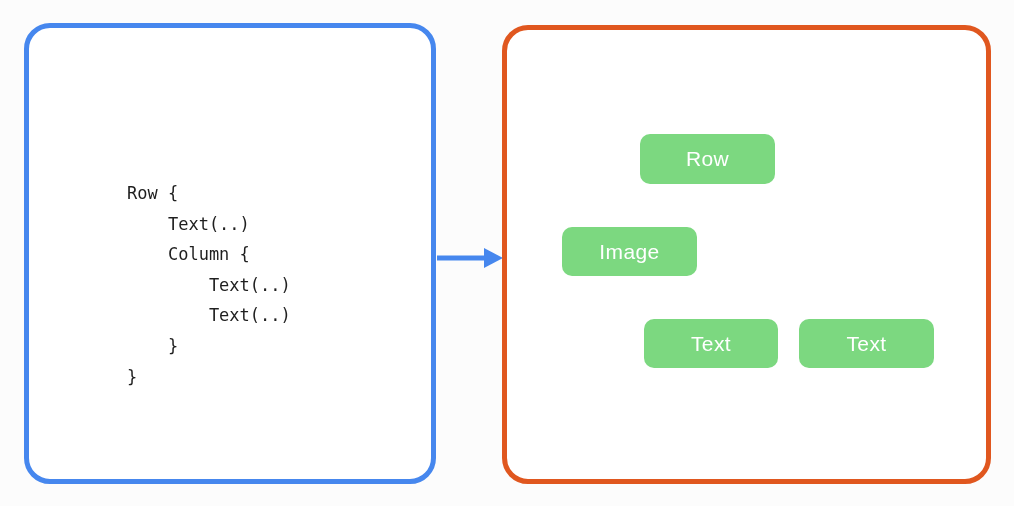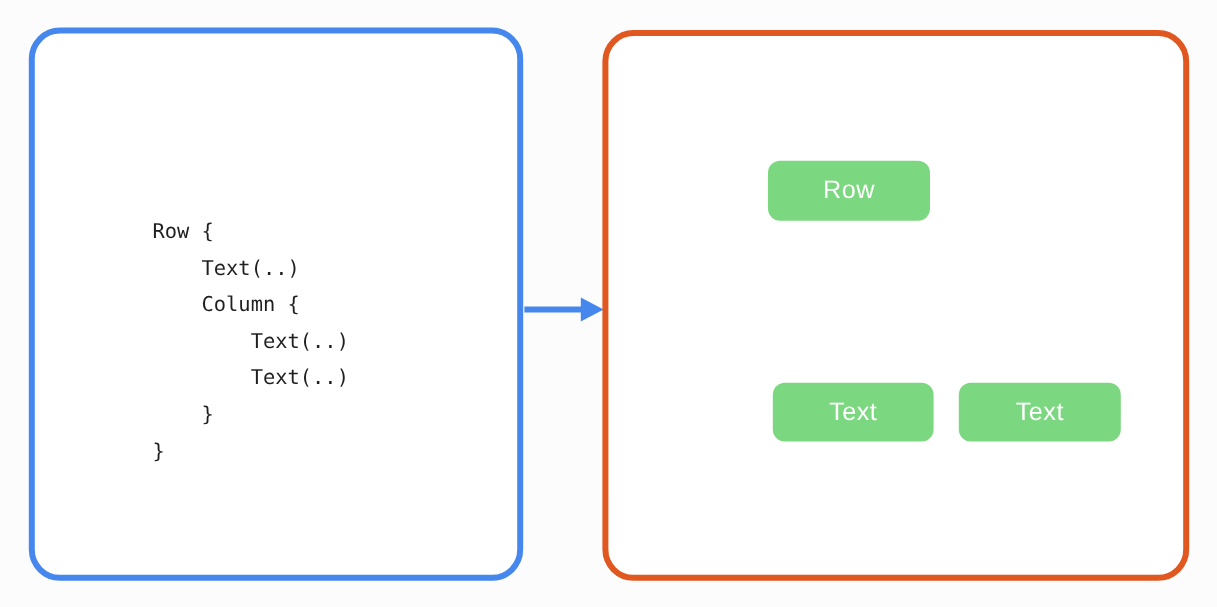--- a/index.html
+++ b/index.html
@@ -93,16 +93,17 @@
       <line class="connector" x1="688" y1="172" x2="650" y2="237"></line>
       <line class="connector" x1="728" y1="172" x2="764" y2="237"></line>
       <line class="connector" x1="765" y1="265" x2="726" y2="328"></line>
       <line class="connector" x1="806" y1="265" x2="845" y2="328"></line>
     </g>
   </svg>
 
   <div class="panel tree-panel"></div>
 
   <div class="tree-node node-row">Row</div>
+  <div class="tree-node node-image">Image</div>
   <div class="tree-node node-text1">Text</div>
   <div class="tree-node node-text2">Text</div>
 
 </div>
 
 </body></html>

